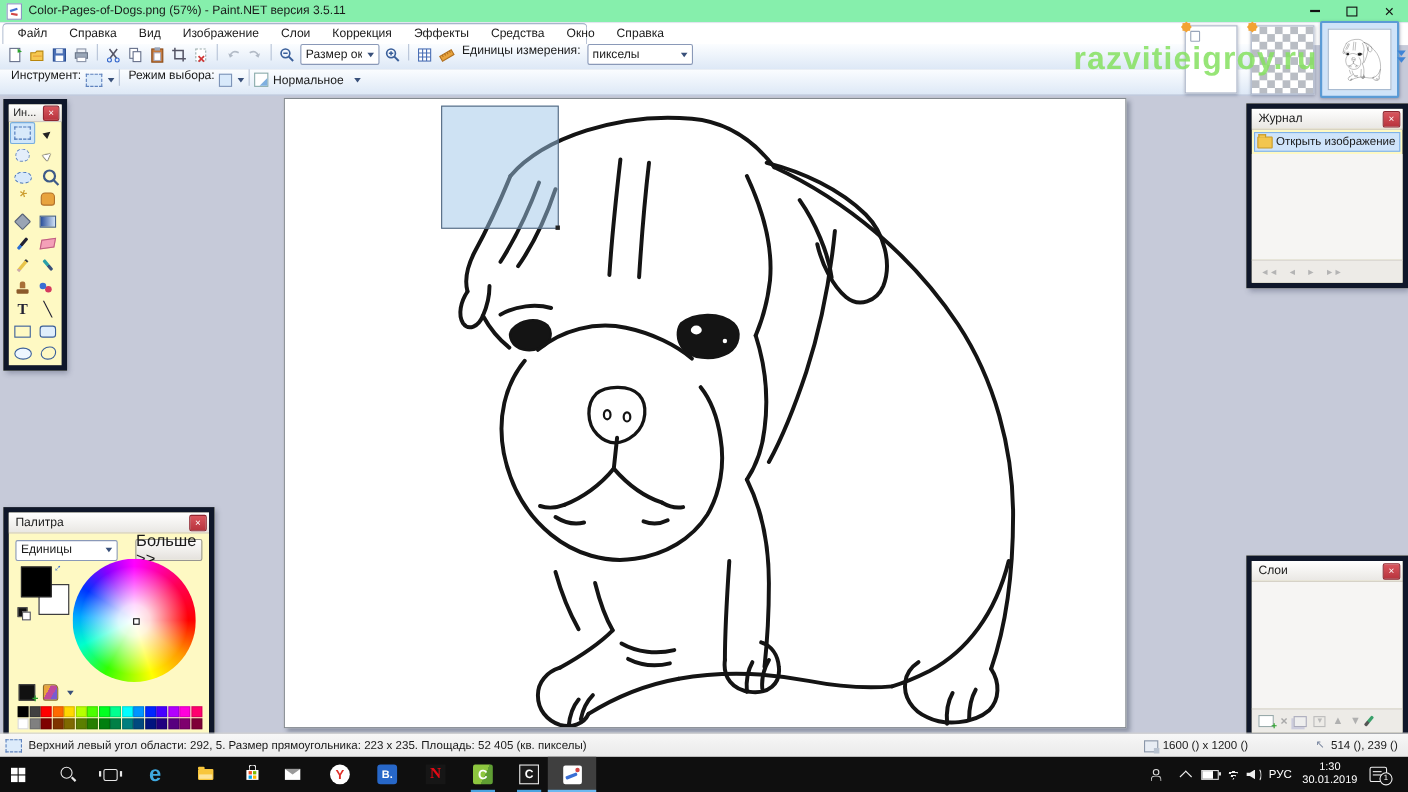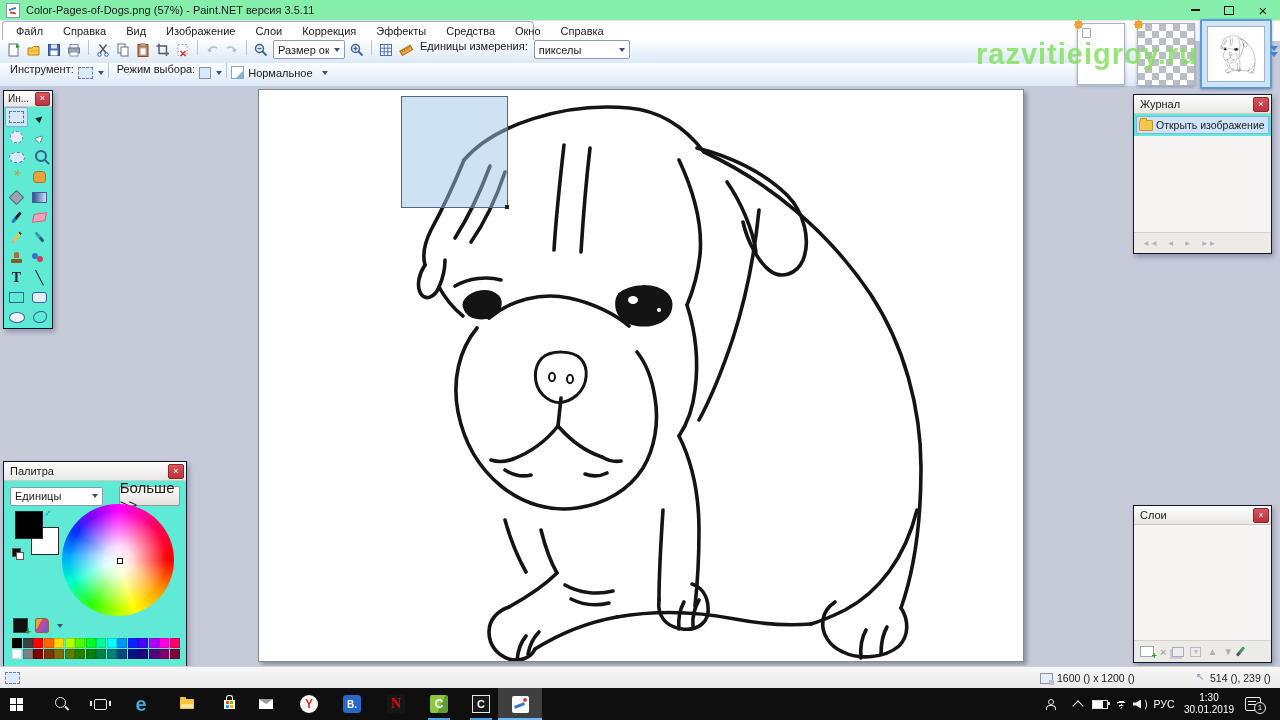--- a/index.html
+++ b/index.html
@@ -52,21 +52,21 @@
   .tile3 .inner{width:56px;height:54px;background:#fff;border:1px solid #9fb4cc;display:flex;align-items:center;justify-content:center}
   .star{position:absolute;width:7px;height:7px}
   .star::before,.star::after{content:"";position:absolute;left:0;top:0;width:7px;height:7px;background:#f2a233}
   .star::before{transform:rotate(45deg)}
   .chev2{left:1270px;top:46px;width:9px}
   .chev2 i{display:block;width:0;height:0;border-left:4.5px solid transparent;border-right:4.5px solid transparent;border-top:5px solid #3f84d6;margin-bottom:1px}
 
   .watermark{left:976px;top:38px;font-size:29px;letter-spacing:1px;color:rgba(133,225,95,.85);z-index:40;font-weight:bold}
 
   
-  .panel{background:#5eead4;border:1px solid #0f172a;box-shadow:2px 3px 5px rgba(40,50,80,.35)}
+  .panel{background:#fef9c3;border:5px solid #0f172a;box-shadow:2px 3px 5px rgba(40,50,80,.35)}
   .ptitle{height:18px;background:linear-gradient(#ffffff,#e9e7e3);display:flex;align-items:center;font-size:11px;padding-left:6px;border-bottom:1px solid #cfcac2}
   .pclose{margin-left:auto;margin-right:2px;width:14px;height:13px;background:linear-gradient(#d9565e,#b8343e);border:1px solid #8f2630;border-radius:2px;color:#fff;font-size:9px;line-height:12px;text-align:center}
 
   
   .toolswin{left:3px;top:90px;width:48px;height:237px}
   .toolswin .ptitle{padding-left:4px;height:15px;font-size:10px}
   .toolswin .pclose{width:13px;height:12px;line-height:11px}
   .tgrid{display:grid;grid-template-columns:23px 23px;justify-content:center}
   .tcell{width:23px;height:20px;display:flex;align-items:center;justify-content:center}
   .tcell.sel{background:#cfe6fb;border:1px solid #78aede;border-radius:2px;box-sizing:border-box}
@@ -638,20 +638,21 @@
     <span class="ln-dup"></span>
     <span class="ln-merge">▼</span>
     <span class="ln-ud">▲</span>
     <span class="ln-ud">▼</span>
     <span class="ln-prop"></span>
   </div>
 </div>
 
 <div class="abs statusbar">
   <span class="st-sel-ico"></span>
+  <span>Верхний левый угол области: 292, 5. Размер прямоугольника: 223 x 235. Площадь: 52 405 (кв. пикселы)</span>
   <span class="st-group" style="left:1040px">
     <span class="st-ico-size"></span>
     <span>1600 () x 1200 ()</span>
   </span>
   <span class="st-group" style="left:1196px">
     <span class="st-ico-pos"></span>
     <span>514 (), 239 ()</span>
   </span>
 </div>
 

